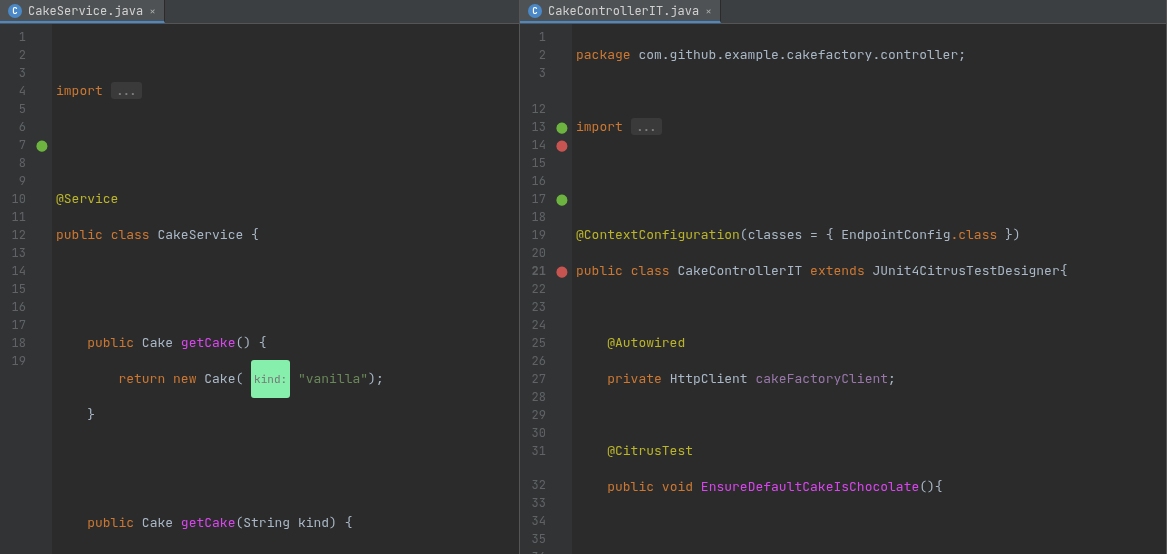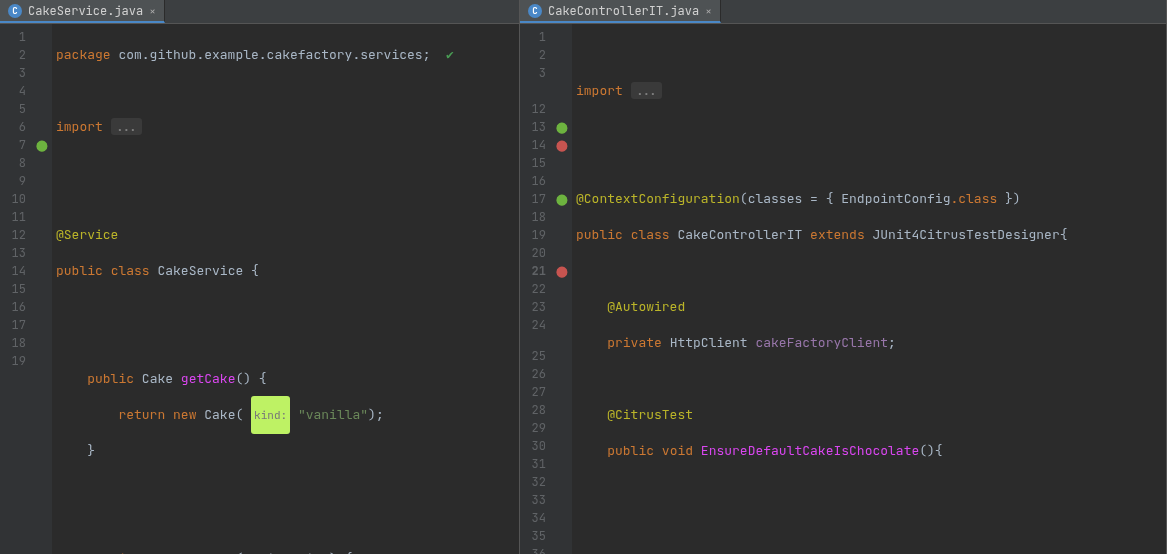--- a/index.html
+++ b/index.html
@@ -93,21 +93,21 @@
   }
   .code .row { height: 18px; }
   
   .kw   { color:#cc7832; }
   .type { color:#a9b7c6; }
   .cls  { color:#a9b7c6; }
   .ann  { color:#bbb529; }
   .met  { color:#d946ef; }
   .fld  { color:#9876aa; }
   .str  { color:#6a8759; }
-  .hint { color:#787878; background:#bef264; border-radius:3px; padding:12px 3px; font-size:11px;}
+  .hint { color:#787878; background:#86efac; border-radius:3px; padding:12px 3px; font-size:11px;}
   .fold { color:#808080; background:#3a3a3a; border-radius:3px; padding:0 4px; }
   .pkg  { color:#a9b7c6; }
   .op   { color:#a9b7c6; }
   .ok-green { color:#499c54; font-weight:bold;}
   .spring   { color:#6db33f; }
   .err-red  { color:#c75450; }
 </style>
 </head>
 <body>
 
@@ -159,21 +159,20 @@
       <div class="mark"></div>
         <div class="mark"></div>
         <div class="mark"></div>
         <div class="mark"></div>
       <div class="mark"></div>
         <div class="mark"></div>
         <div class="mark"></div>
         <div class="mark"></div>
     </div>
     <div class="code">
-<div class="row"><span class="kw">package</span> <span class="pkg">com.github.example.cakefactory.services</span><span class="op">;</span>  <span class="ok-green">✔</span></div>
 <div class="row"></div>
 <div class="row"><span class="kw">import</span> <span class="fold">...</span></div>
 <div class="row"></div>
 <div class="row"></div>
 <div class="row"><span class="ann">@Service</span></div>
 <div class="row"><span class="kw">public</span> <span class="kw">class</span> <span class="cls">CakeService</span> <span class="op">{</span></div>
 <div class="row"></div>
 <div class="row"></div>
 <div class="row">    <span class="kw">public</span> <span class="type">Cake</span> <span class="met">getCake</span><span class="op">() {</span></div>
 <div class="row">        <span class="kw">return</span> <span class="kw">new</span> <span class="cls">Cake</span><span class="op">(</span> <span class="hint">kind:</span> <span class="str">"vanilla"</span><span class="op">);</span></div>
@@ -210,28 +209,28 @@
         <div style="height: 18px;">15</div>
         <div style="height: 18px;">16</div>
         <div style="height: 18px;">17</div>
         <div style="height: 18px;">18</div>
         <div style="height: 18px;">19</div>
         <div style="height: 18px;">20</div>
         <div style="height: 18px; font-weight: bold;">21</div>
         <div style="height: 18px;">22</div>
         <div style="height: 18px;">23</div>
         <div style="height: 18px;">24</div>
-        <div style="height: 18px; margin-top: 13px;">25</div>
+        <div style="height: 18px;">25</div>
         <div style="height: 18px;">26</div>
         <div style="height: 18px;">27</div>
         <div style="height: 18px;">28</div>
         <div style="height: 18px;">29</div>
         <div style="height: 18px; text-align: right;">30</div>
         <div style="height: 18px;">31</div>
-        <div style="height: 18px;">32</div>
+        <div style="height: 18px; margin-top: 16px;">32</div>
         <div style="height: 18px;">33</div>
         <div style="height: 18px;">34</div>
         <div style="height: 18px;">35</div>
         <div style="height: 18px;">36</div>
         <div style="height: 18px;">37</div>
       </div>
     <div class="margin">
       <div class="mark"></div>
         <div class="mark"></div>
         <div class="mark"></div>
@@ -265,20 +264,21 @@
       <div class="mark"></div>
         <div class="mark"></div>
         <div class="mark"></div>
         <div class="mark"></div>
       <div class="mark"></div>
         <div class="mark"></div>
         <div class="mark"></div>
         <div class="mark"></div>
     </div>
     <div class="code">
+<div class="row"><span class="kw">package</span> <span class="pkg">com.github.example.cakefactory.controller</span><span class="op">;</span></div>
 <div class="row"></div>
 <div class="row"><span class="kw">import</span> <span class="fold">...</span></div>
 <div class="row"></div>
 <div class="row"></div>
 <div class="row"><span class="ann">@ContextConfiguration</span><span class="op">(</span><span>classes</span> <span class="op">= { </span><span class="cls">EndpointConfig</span><span class="kw">.class</span><span class="op"> })</span></div>
 <div class="row"><span class="kw">public</span> <span class="kw">class</span> <span class="cls">CakeControllerIT</span> <span class="kw">extends</span> <span class="cls">JUnit4CitrusTestDesigner</span><span class="op">{</span></div>
 <div class="row"></div>
 <div class="row">    <span class="ann">@Autowired</span></div>
 <div class="row">    <span class="kw">private</span> <span class="type">HttpClient</span> <span class="fld">cakeFactoryClient</span><span class="op">;</span></div>
 <div class="row"></div>

